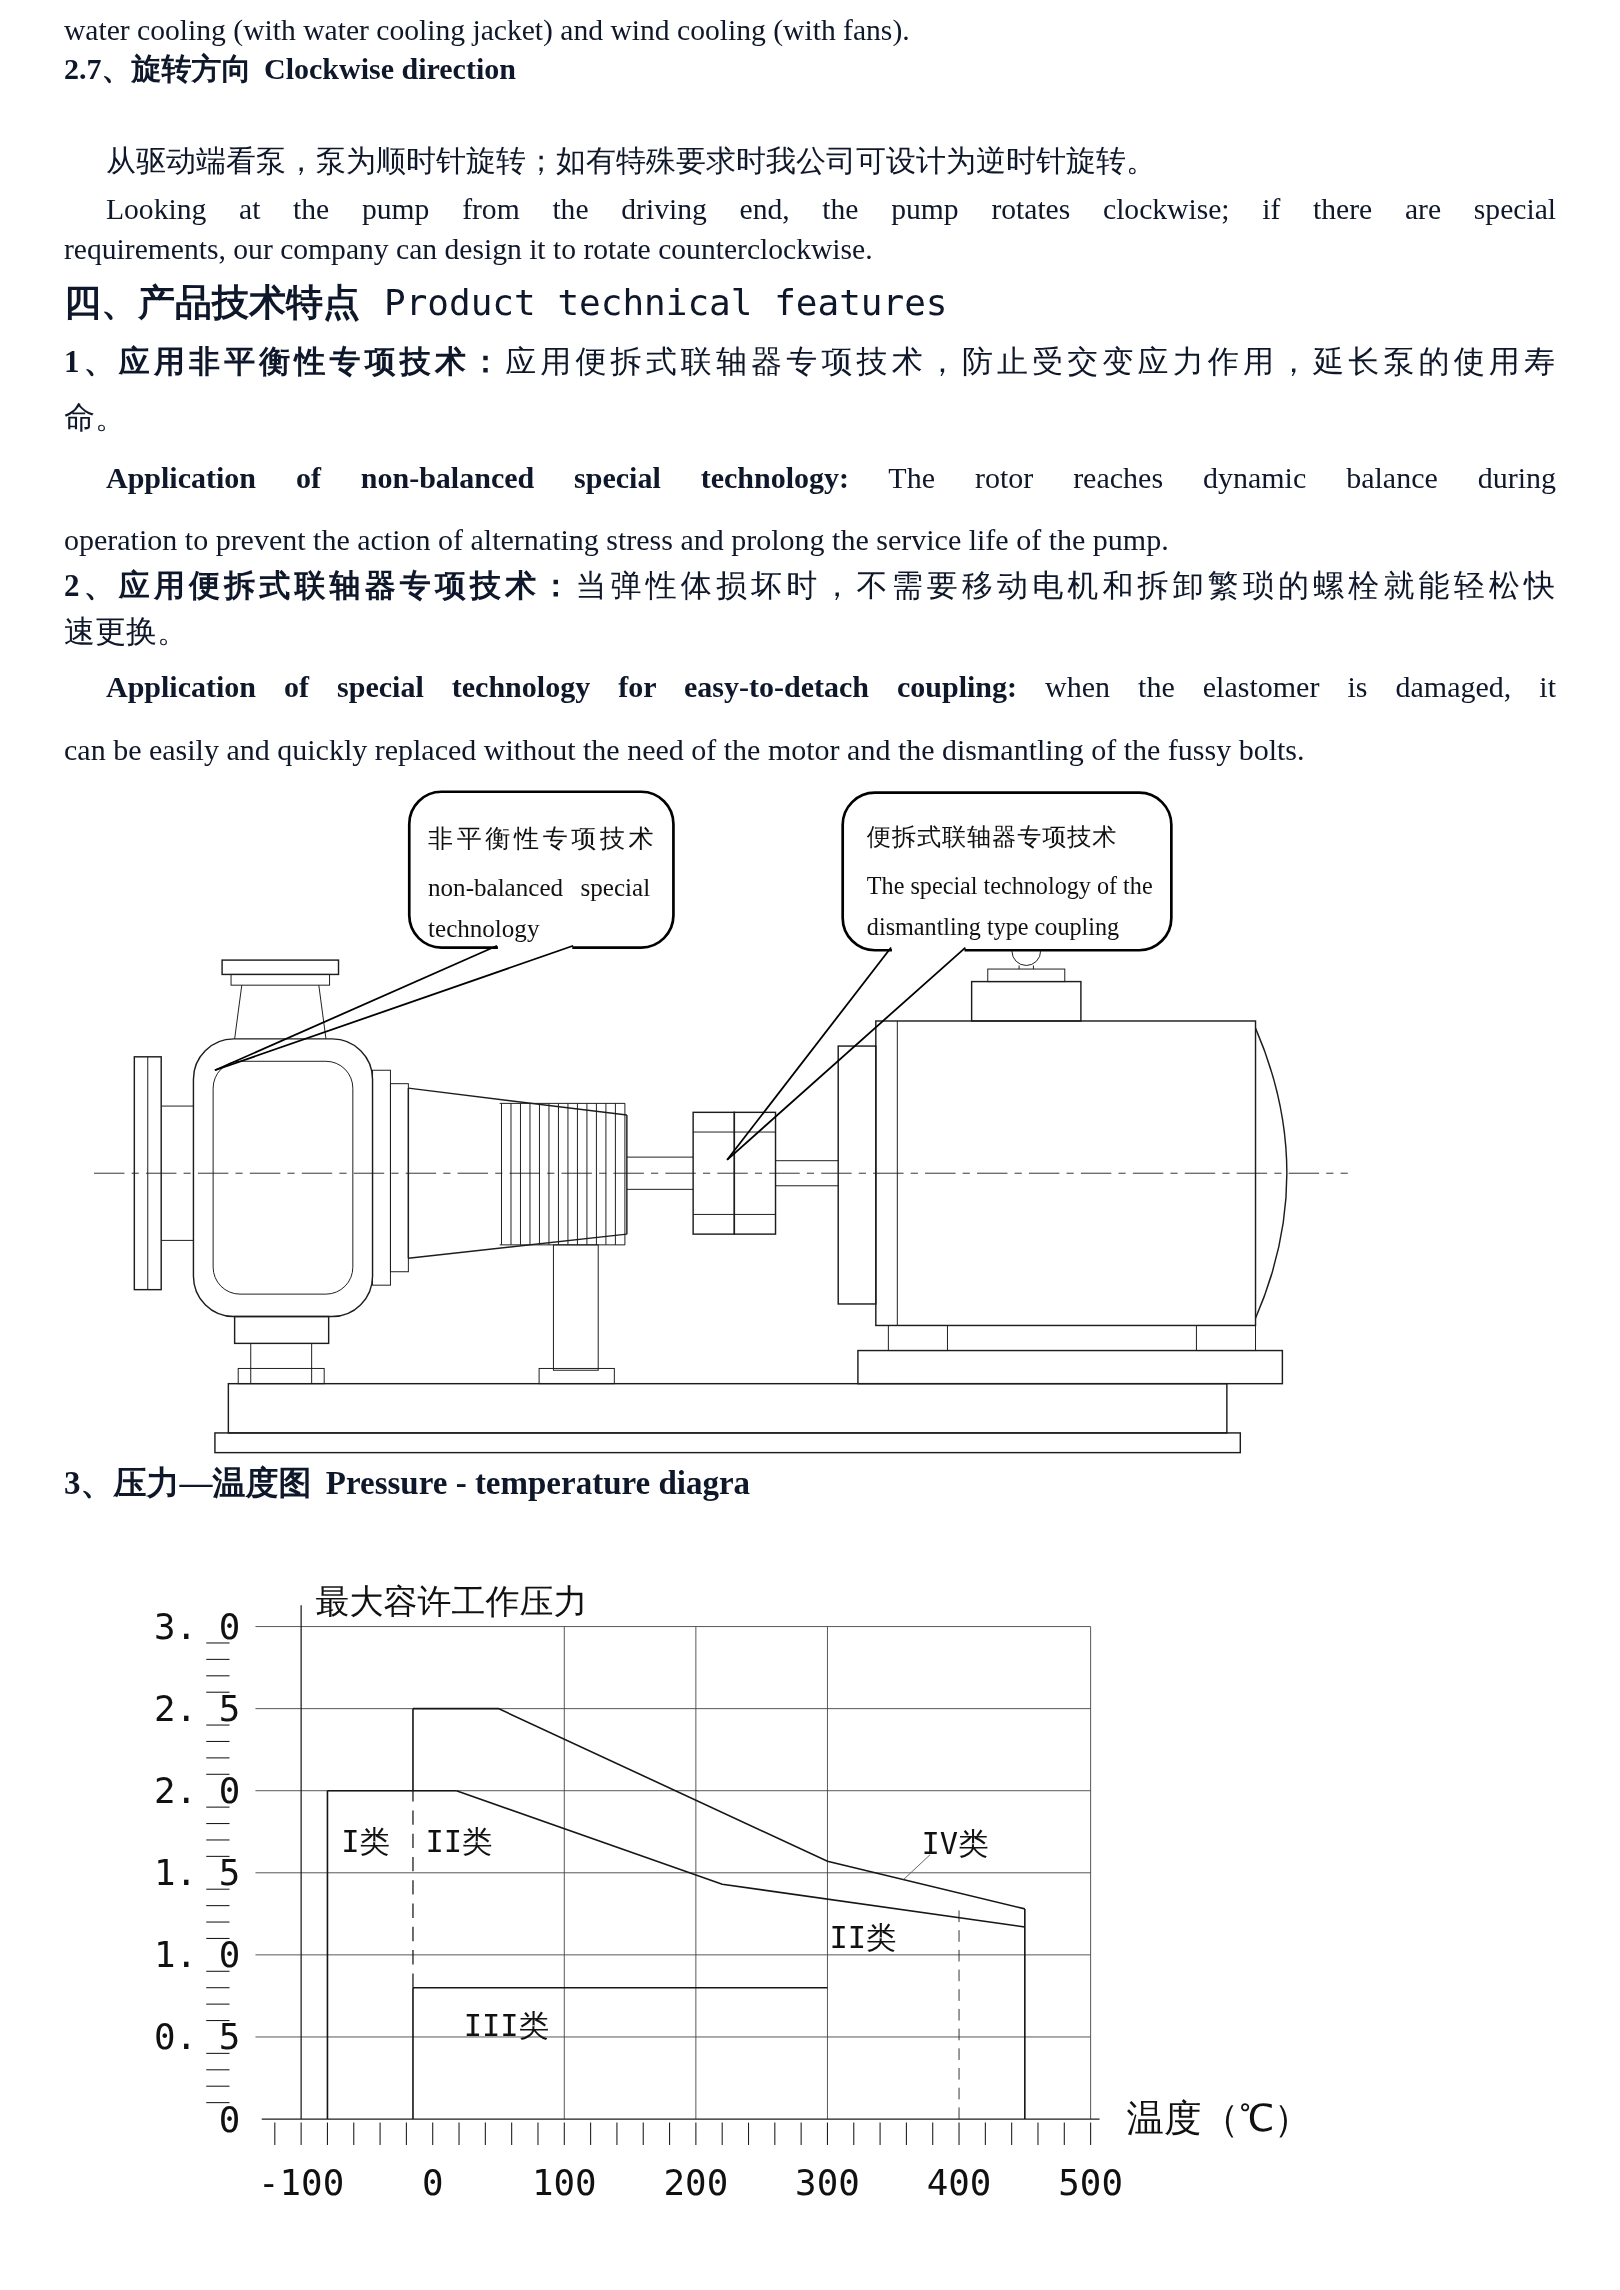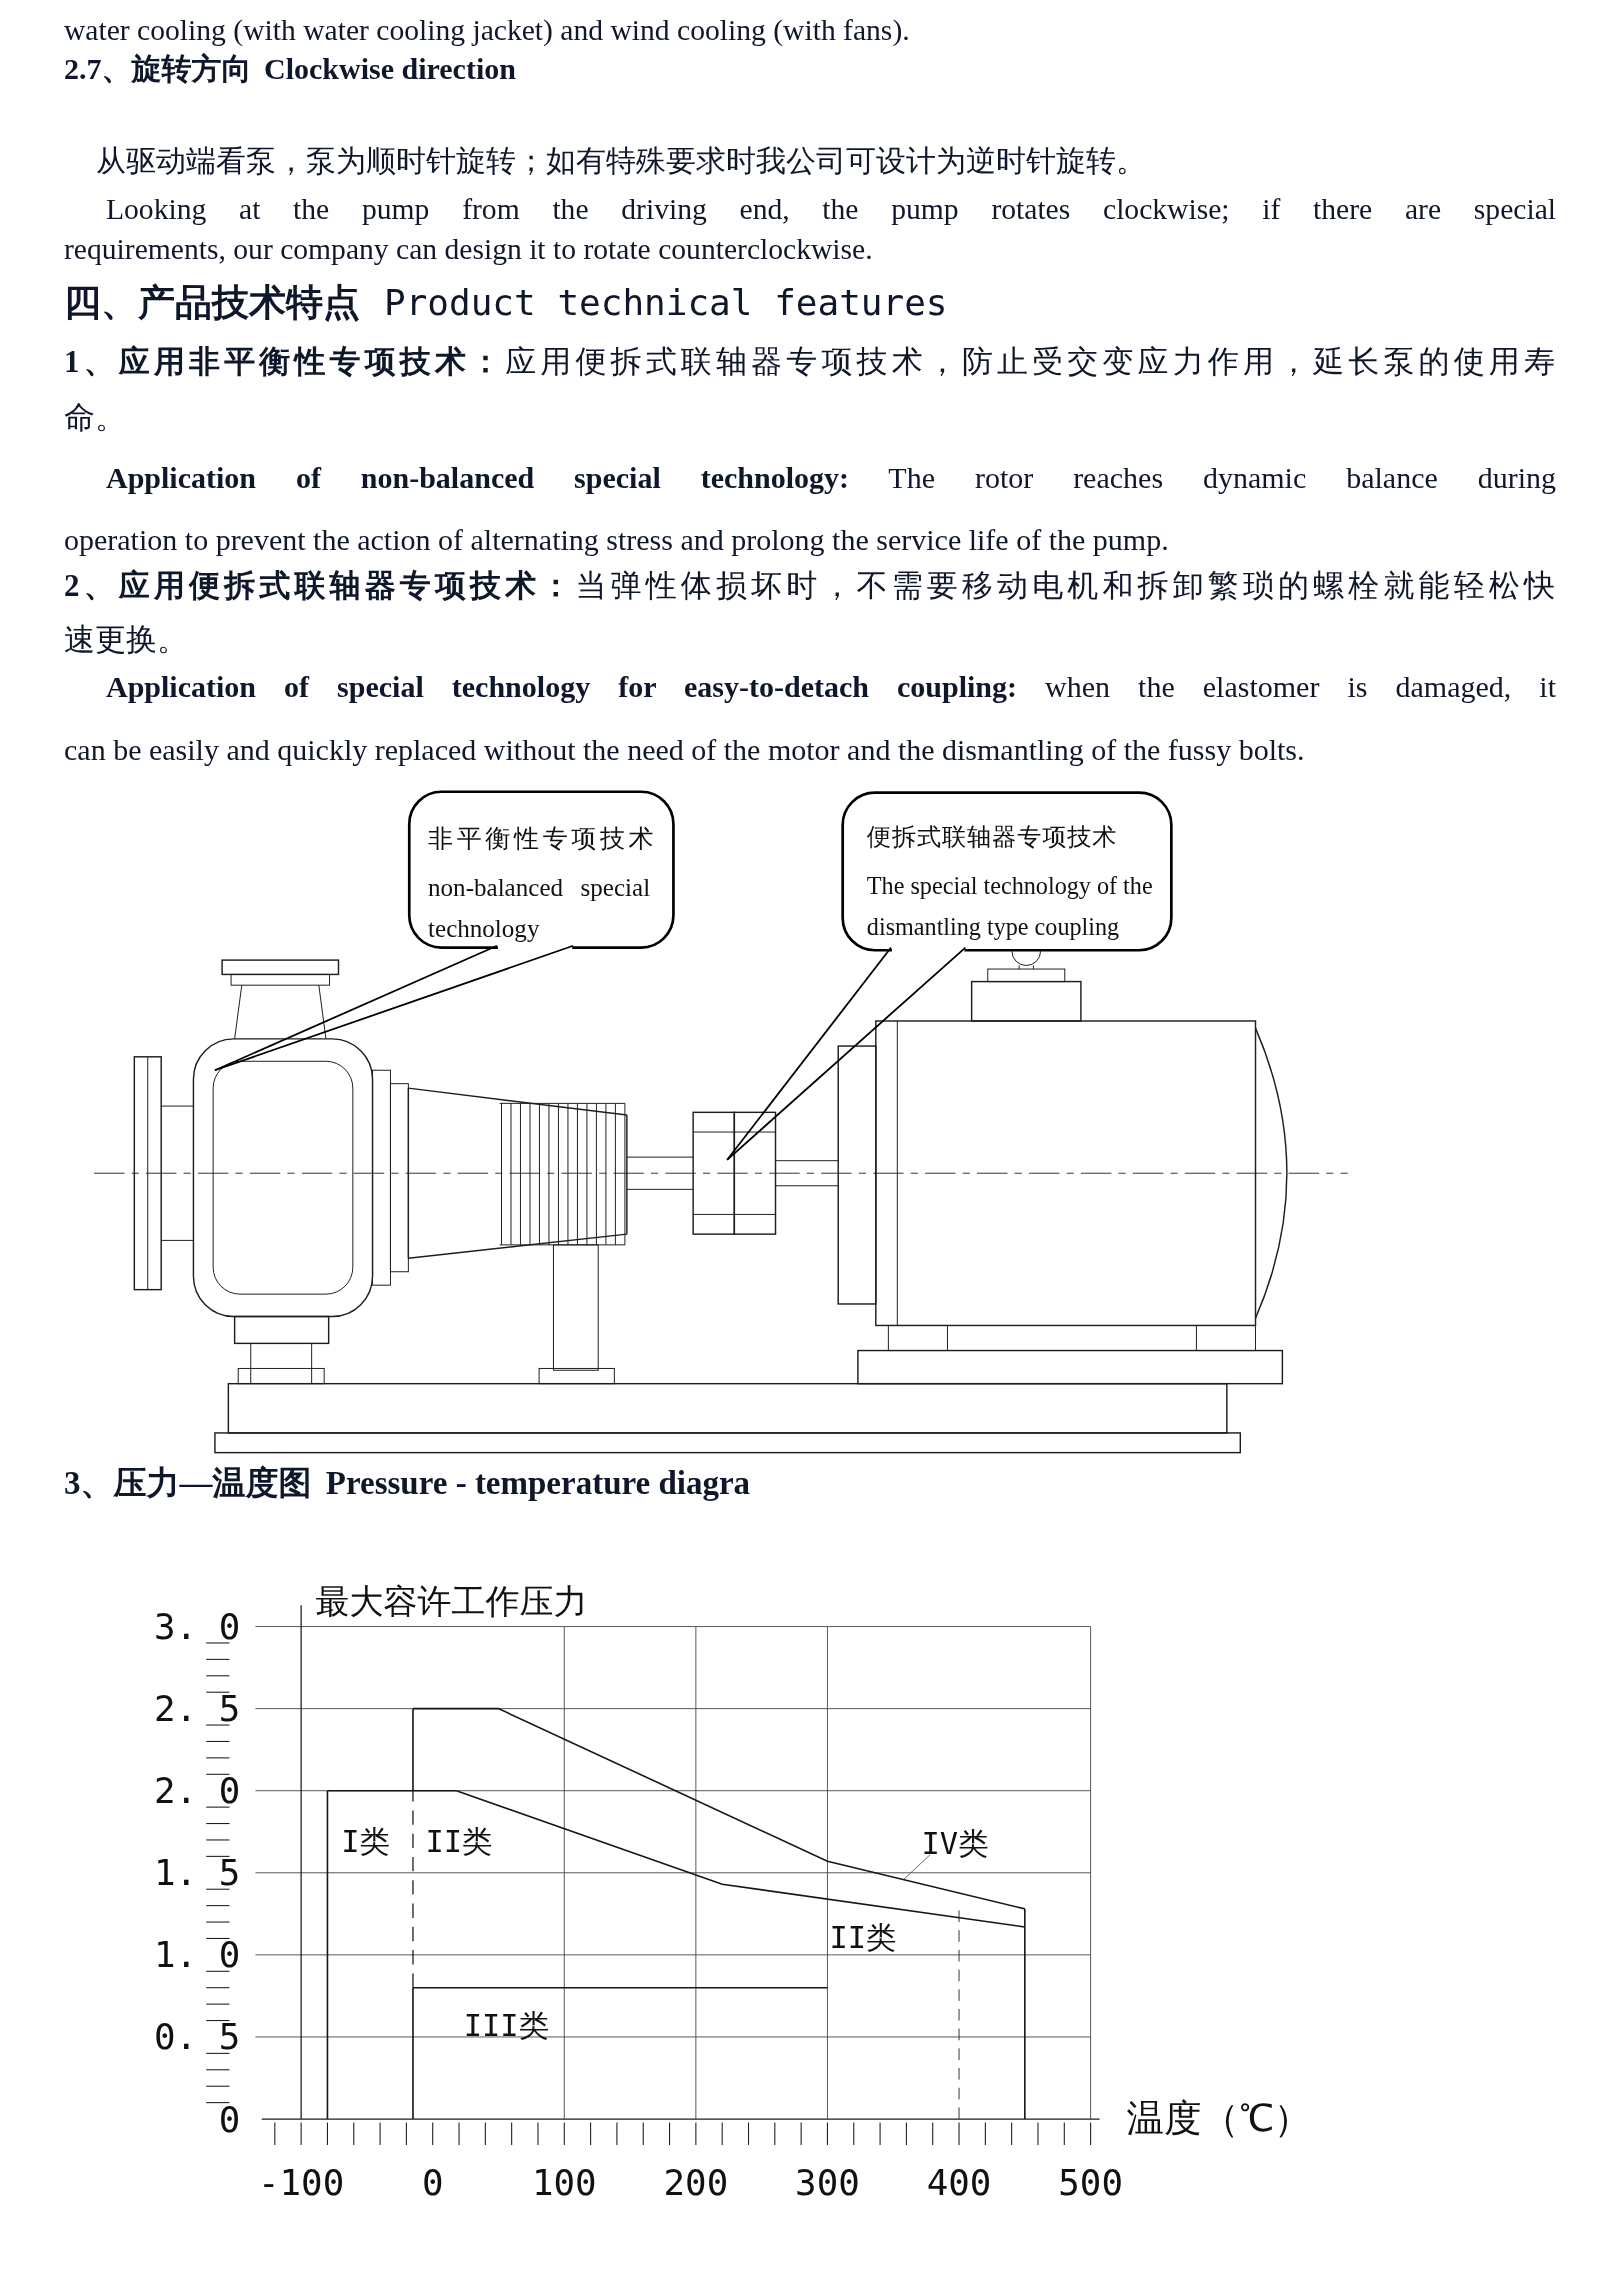--- a/index.html
+++ b/index.html
@@ -30,21 +30,21 @@
 <body>
 
 <div id="page">
 
   <div class="line serif" style="left:64px;top:11.6px;font-size:29.6px;">water cooling (with water cooling jacket) and wind cooling (with fans).</div>
 
   <div class="line serif b" style="left:64px;top:50px;font-size:30px;">
     <span>2.7、旋转方向</span><span style="margin-left:12.5px;">Clockwise direction</span>
   </div>
 
-  <div class="line serif" style="left:96px;top:142px;font-size:30px;">从驱动端看泵，泵为顺时针旋转；如有特殊要求时我公司可设计为逆时针旋转。</div>
+  <div class="line serif" style="left:106px;top:142px;font-size:30px;">从驱动端看泵，泵为顺时针旋转；如有特殊要求时我公司可设计为逆时针旋转。</div>
 
   <div class="line serif just" style="left:106px;top:191px;width:1450px;font-size:29.6px;">Looking at the pump from the driving end, the pump rotates clockwise; if there are special</div>
   <div class="line serif" style="left:64px;top:231px;font-size:29.6px;">requirements, our company can design it to rotate counterclockwise.</div>
 
   <div class="line" style="left:64px;top:280px;font-size:37px;">
     <span class="serif b">四、产品技术特点</span><span class="mono" style="margin-left:24px;font-size:36px;">Product technical features</span>
   </div>
 
   <div class="line serif just" style="left:64px;top:343px;width:1491px;font-size:31px;">
     <span class="b">1、应用非平衡性专项技术：</span><span>应用便拆式联轴器专项技术，防止受交变应力作用，延长泵的使用寿</span>
@@ -52,21 +52,21 @@
   <div class="line serif" style="left:64px;top:399px;font-size:31px;">命。</div>
 
   <div class="line serif just" style="left:106px;top:459px;width:1450px;font-size:30px;">
     <span class="b">Application of non-balanced special technology:</span><span> The rotor reaches dynamic balance during</span>
   </div>
   <div class="line serif" style="left:64px;top:521px;font-size:30px;">operation to prevent the action of alternating stress and prolong the service life of the pump.</div>
 
   <div class="line serif just" style="left:64px;top:567px;width:1491px;font-size:31px;">
     <span class="b">2、应用便拆式联轴器专项技术：</span><span>当弹性体损坏时，不需要移动电机和拆卸繁琐的螺栓就能轻松快</span>
   </div>
-  <div class="line serif" style="left:64px;top:613px;font-size:31px;margin-top:8px;">速更换。</div>
+  <div class="line serif" style="left:64px;top:613px;font-size:31px;">速更换。</div>
 
   <div class="line serif just" style="left:106px;top:668px;width:1450px;font-size:30px;">
     <span class="b">Application of special technology for easy-to-detach coupling:</span><span> when the elastomer is damaged, it</span>
   </div>
   <div class="line serif" style="left:64px;top:731px;font-size:30px;text-align:right;">can be easily and quickly replaced without the need of the motor and the dismantling of the fussy bolts.</div>
 
   <div class="line serif b" style="left:64px;top:1463px;font-size:33px;">
     <span>3、压力—温度图</span><span style="margin-left:14.3px;">Pressure - temperature diagra</span>
   </div>
 

